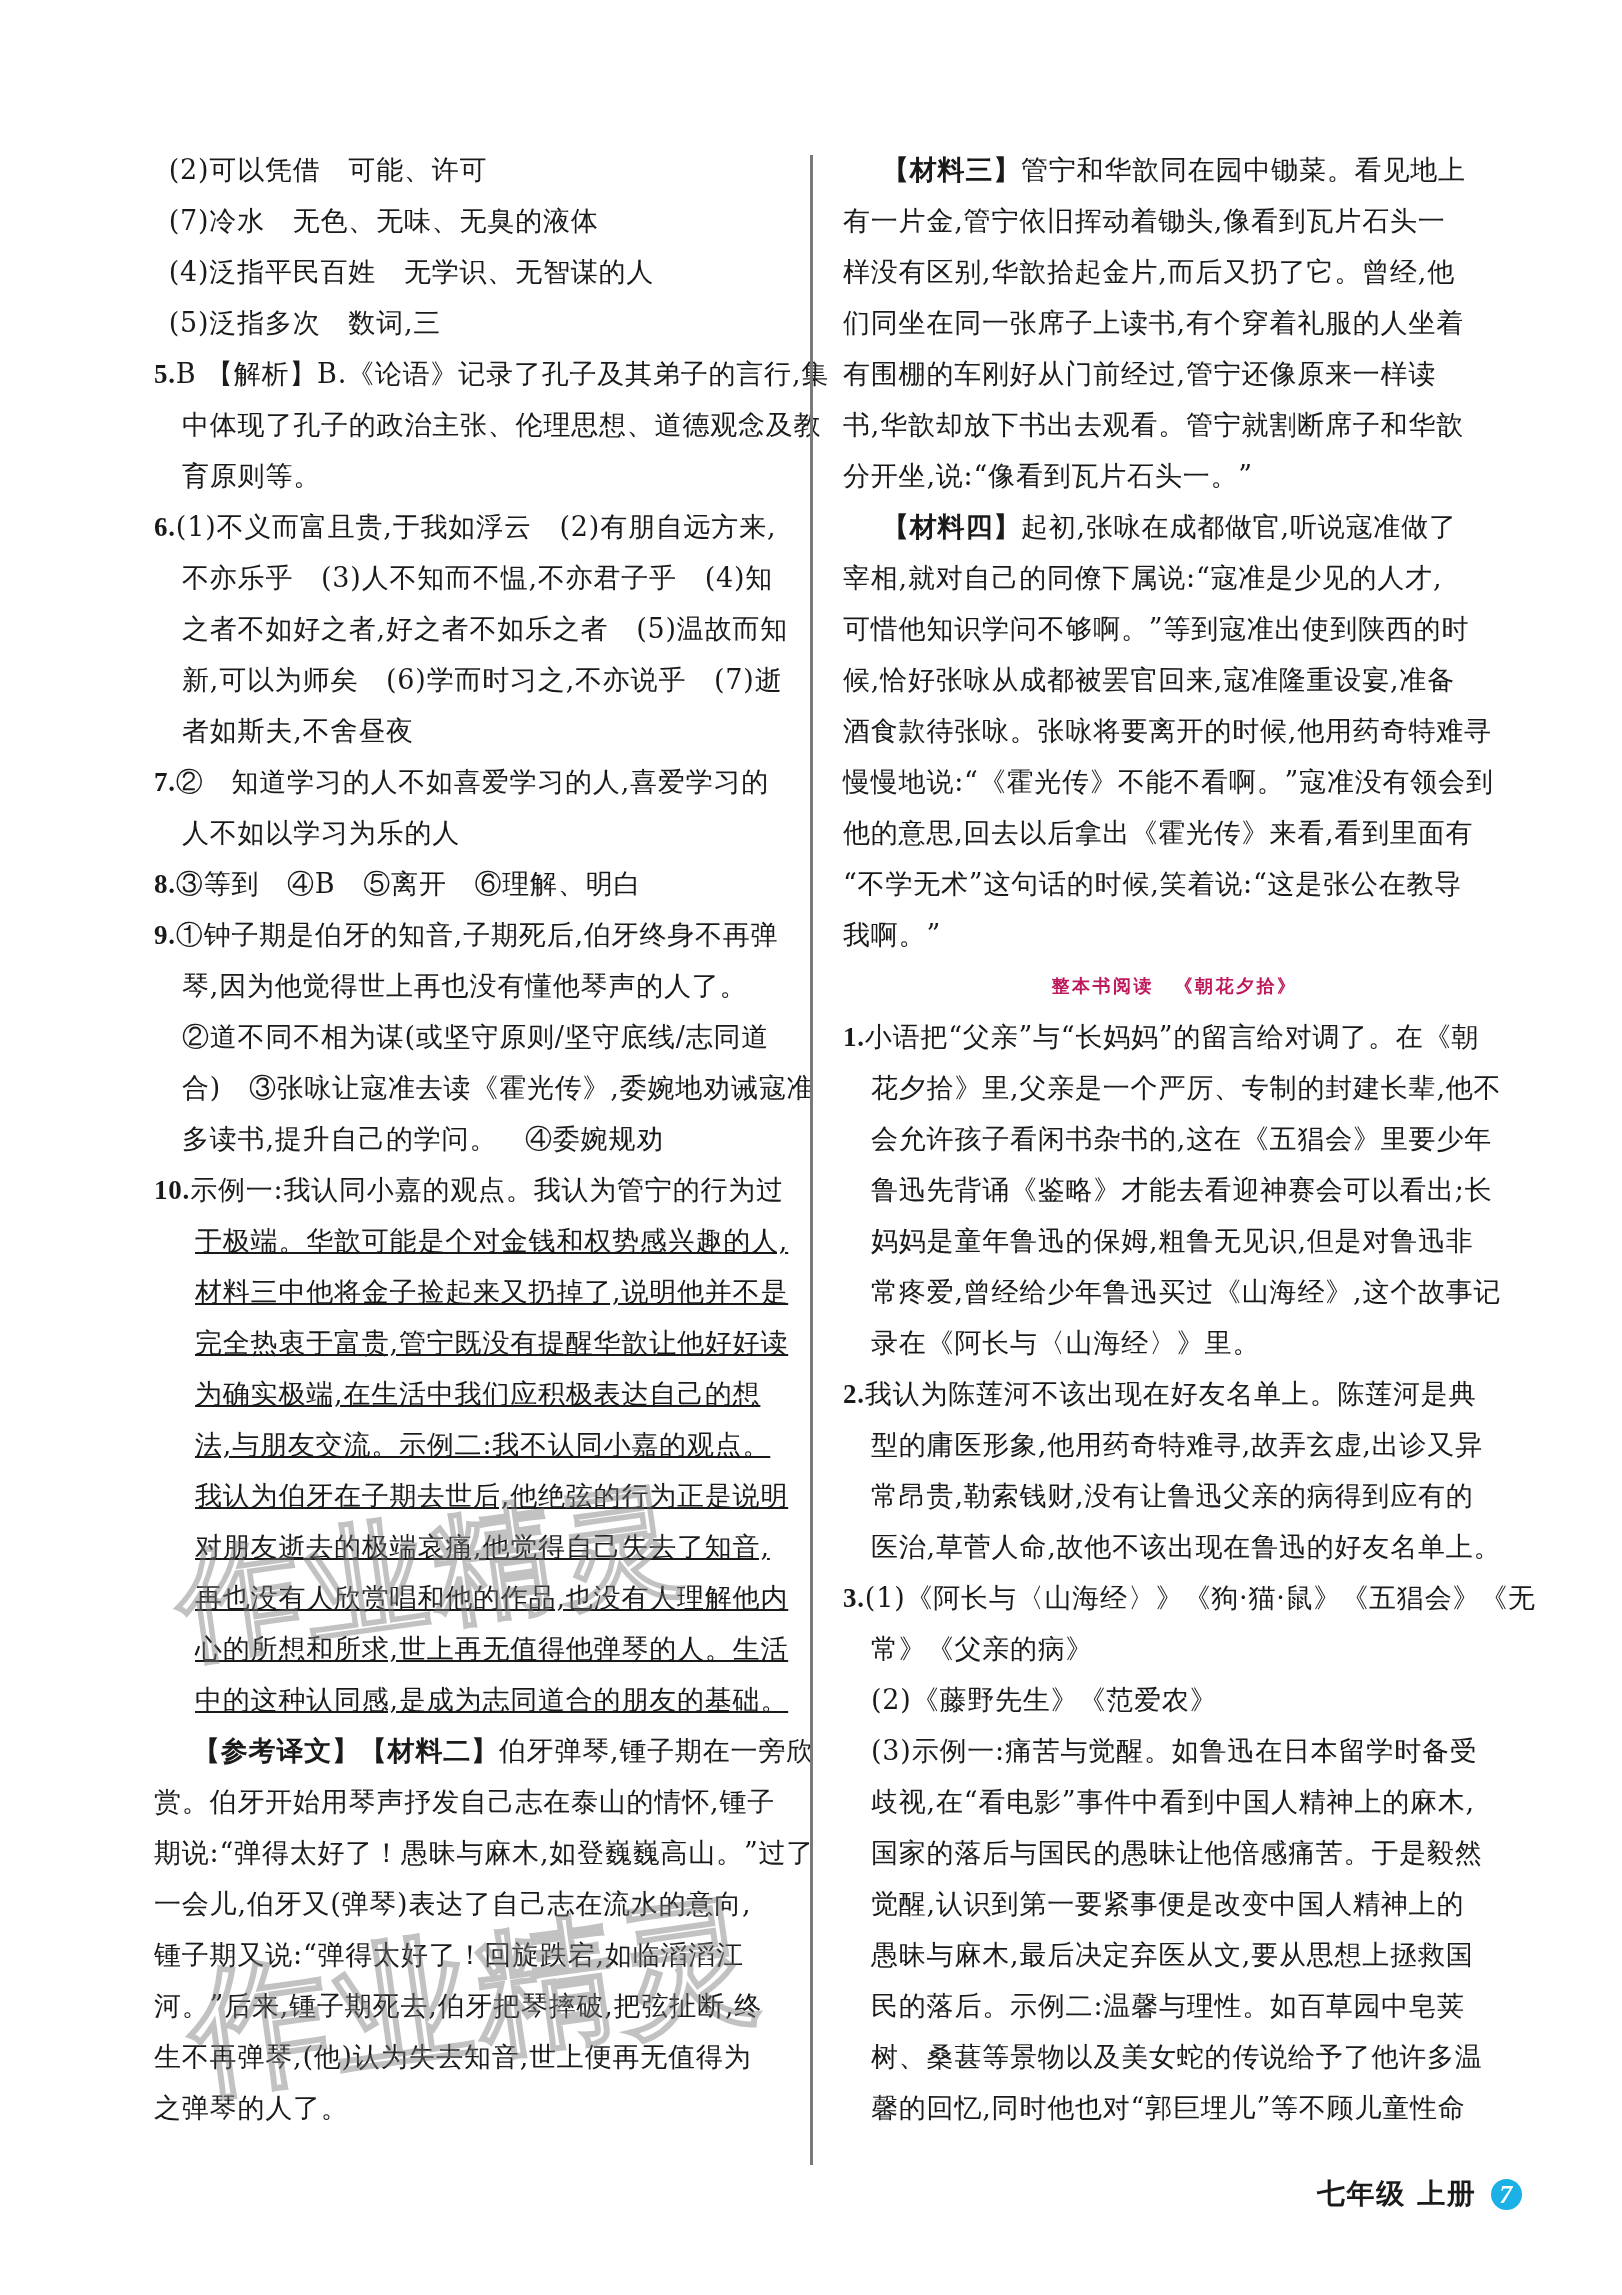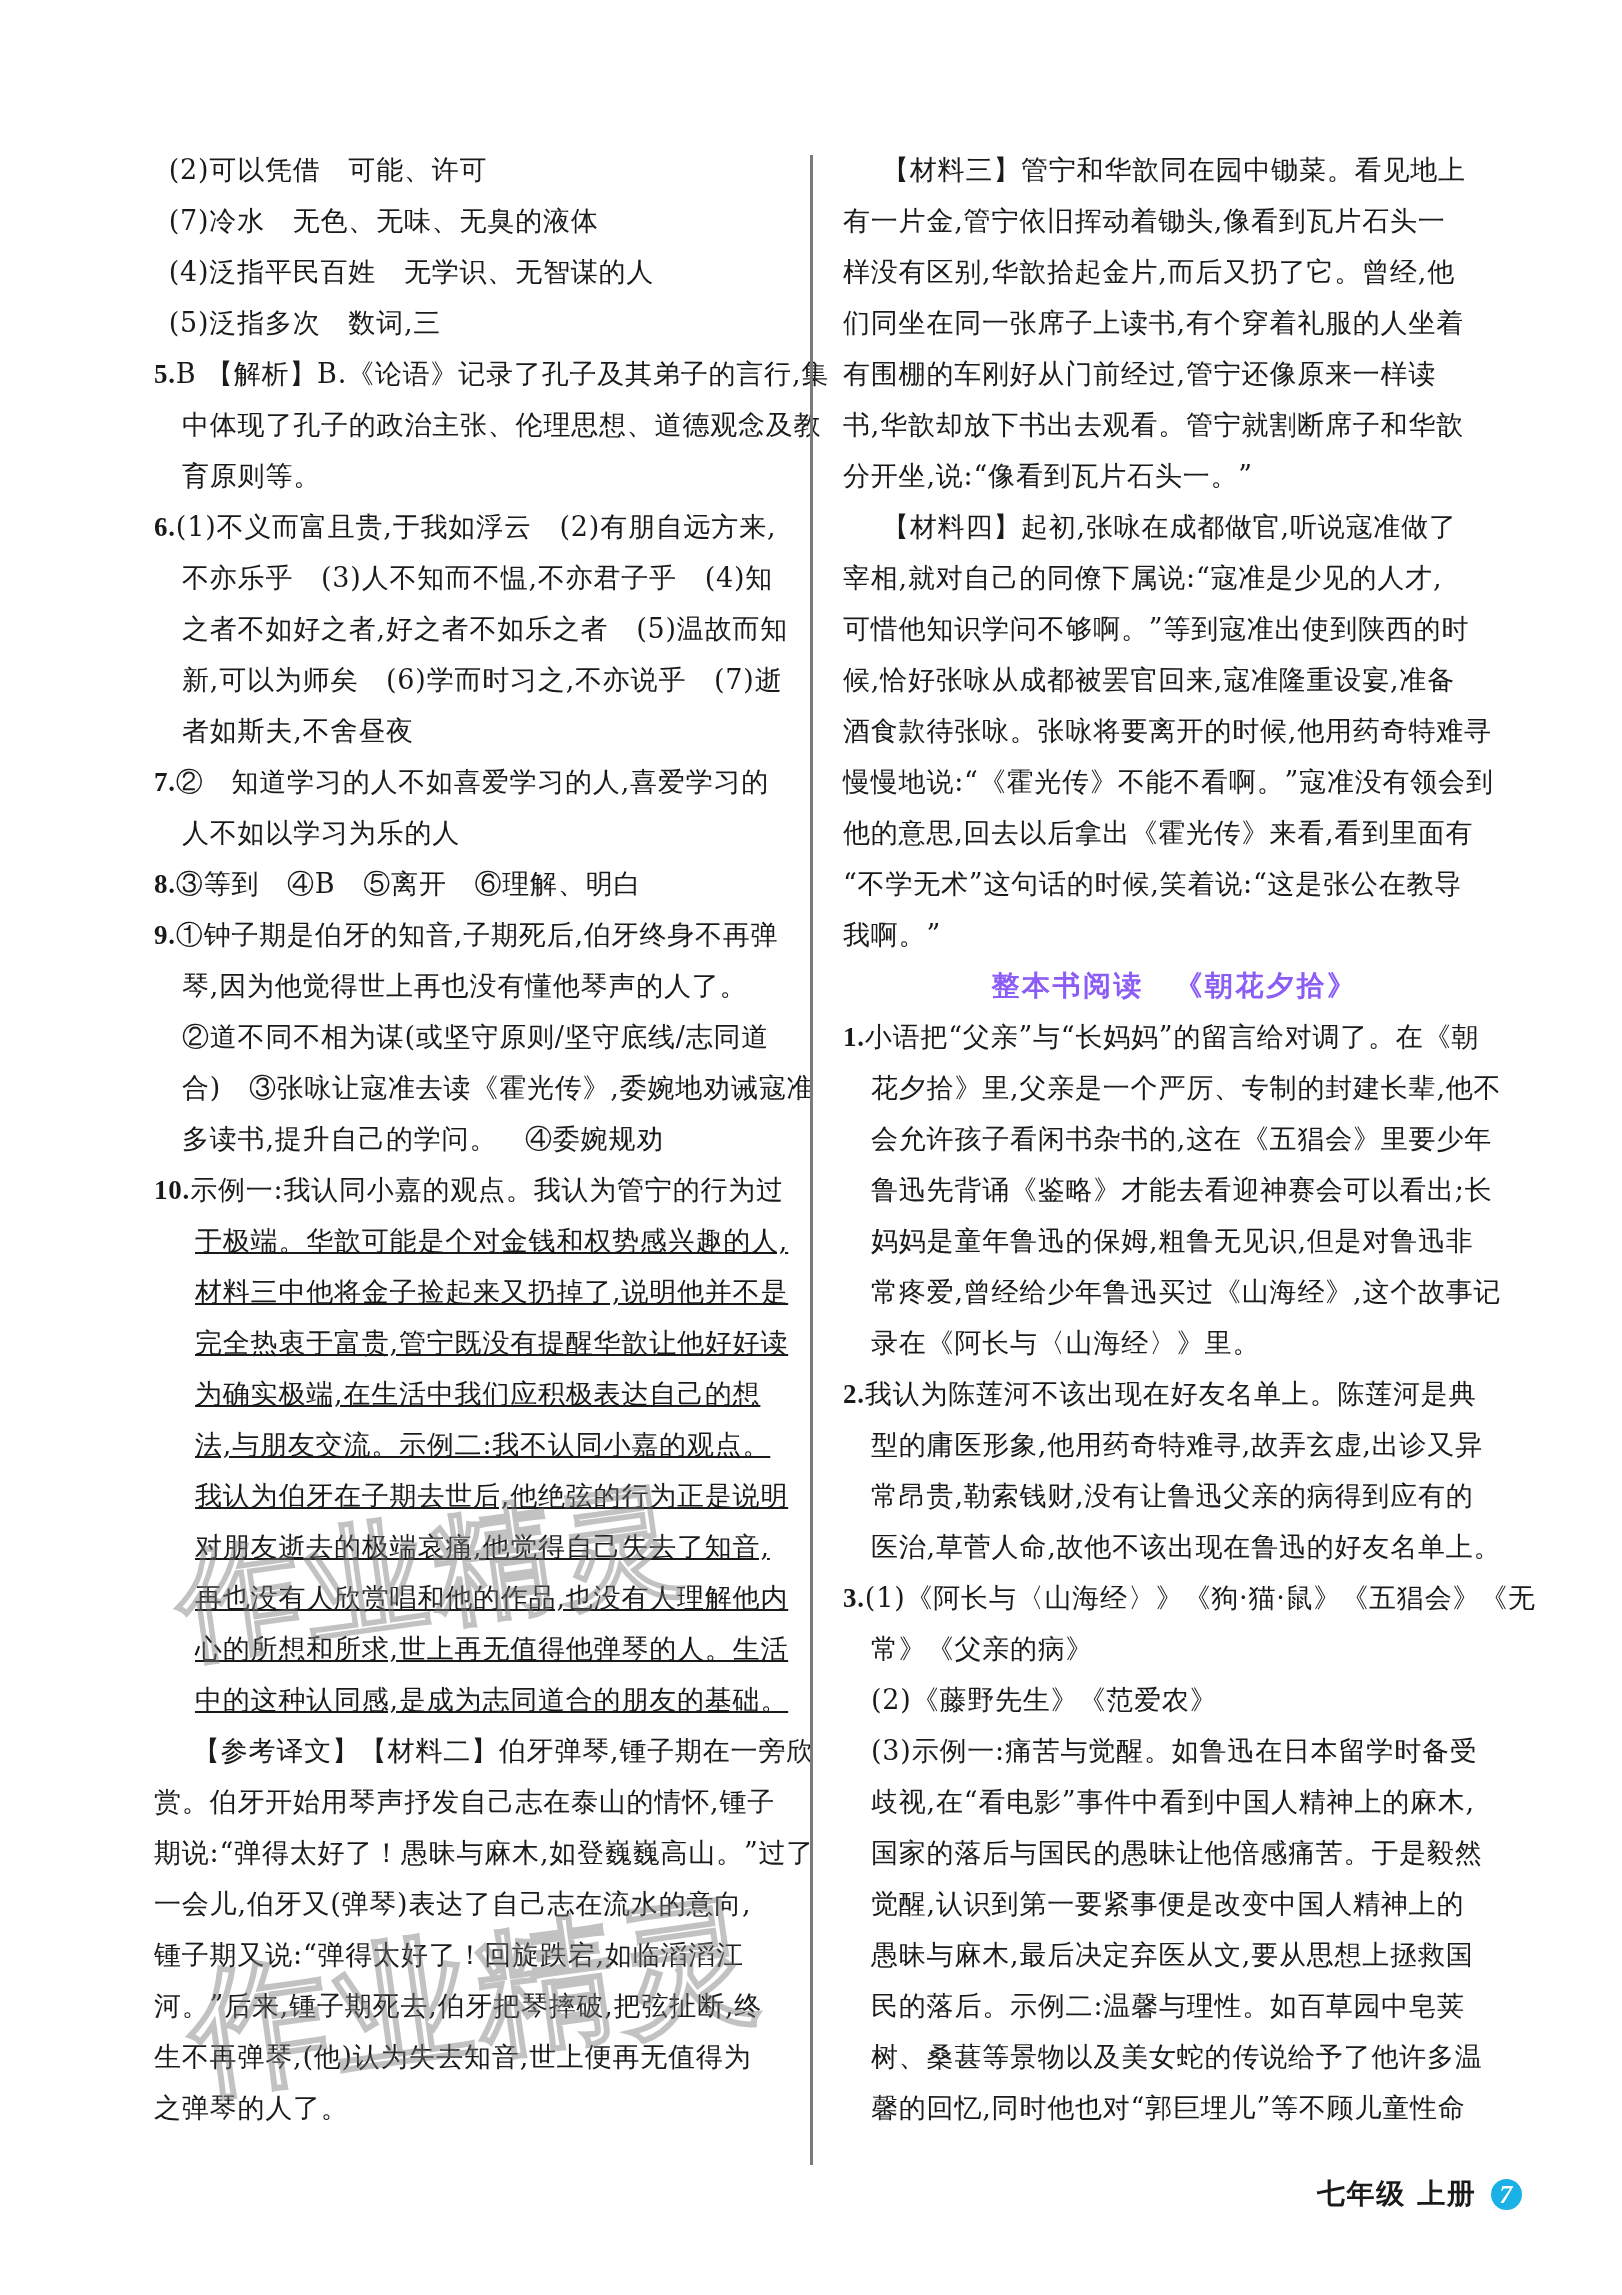--- a/index.html
+++ b/index.html
@@ -18,25 +18,25 @@
   .divider {
     position: absolute; left: 810px; top: 155px; width: 2.5px; height: 2010px;
     background: #7a7a7a;
   }
   .line { white-space: nowrap; height: 51px; }
   .ind1 { padding-left: 14.7px; }   
   .ind2 { padding-left: 28px; }   
   .ind3 { padding-left: 41px; text-decoration: underline; }   
   .ind4 { padding-left: 39px; }   
   .num { font-weight: bold; font-family: "Liberation Serif", serif; }
-  .bracket { font-weight: normal; font-family: "DejaVu Sans", sans-serif; }
+  .bracket { font-weight: bold; font-family: "DejaVu Sans", sans-serif; }
   .heading {
-    text-align: center; color: #8b5cf6;
+    text-align: center; color: #be185d;
     font-family: "DejaVu Sans", sans-serif; font-weight: bold;
-    font-size: 28px; letter-spacing: 2.5px;
+    font-size: 18px; letter-spacing: 2.5px;
   }
   .footer {
     position: absolute; top: 2175px; left: 1317px;
     font-family: "DejaVu Sans", sans-serif; font-size: 28px; font-weight: bold;
     color: #1a1a1a; letter-spacing: 1.6px; display: flex; align-items: center;
   }
   .page-badge {
     display: inline-block; width: 31px; height: 31px; border-radius: 50%;
     background: #1bb0e6; color: #fff; margin-left: 14.7px;
     font-family: "Liberation Serif", serif; font-style: italic; font-weight: bold;

